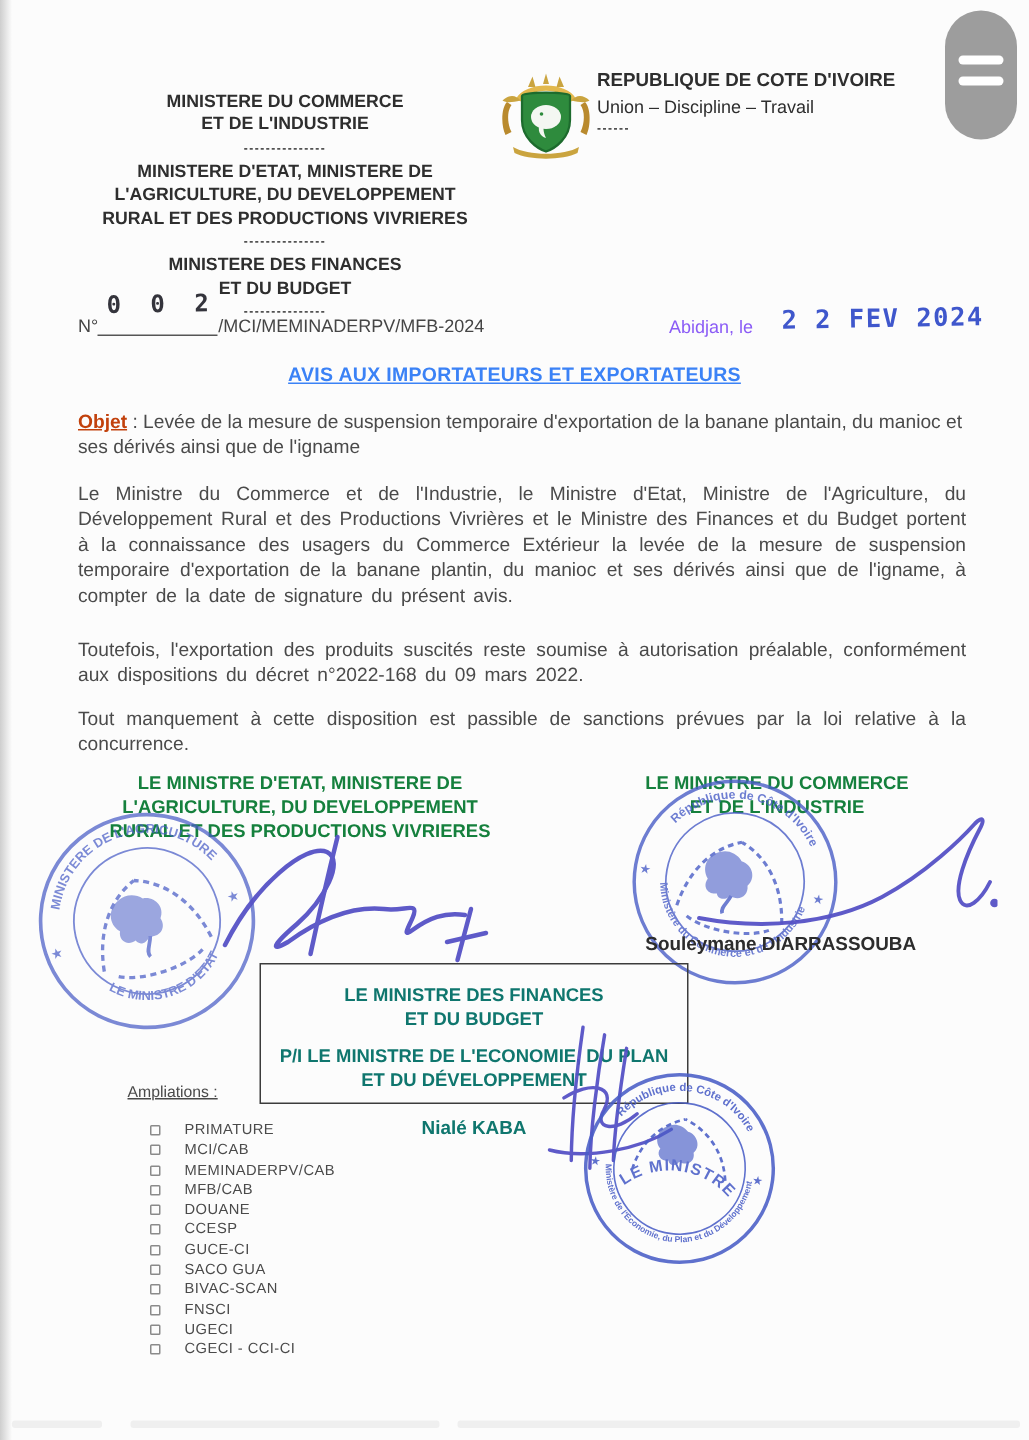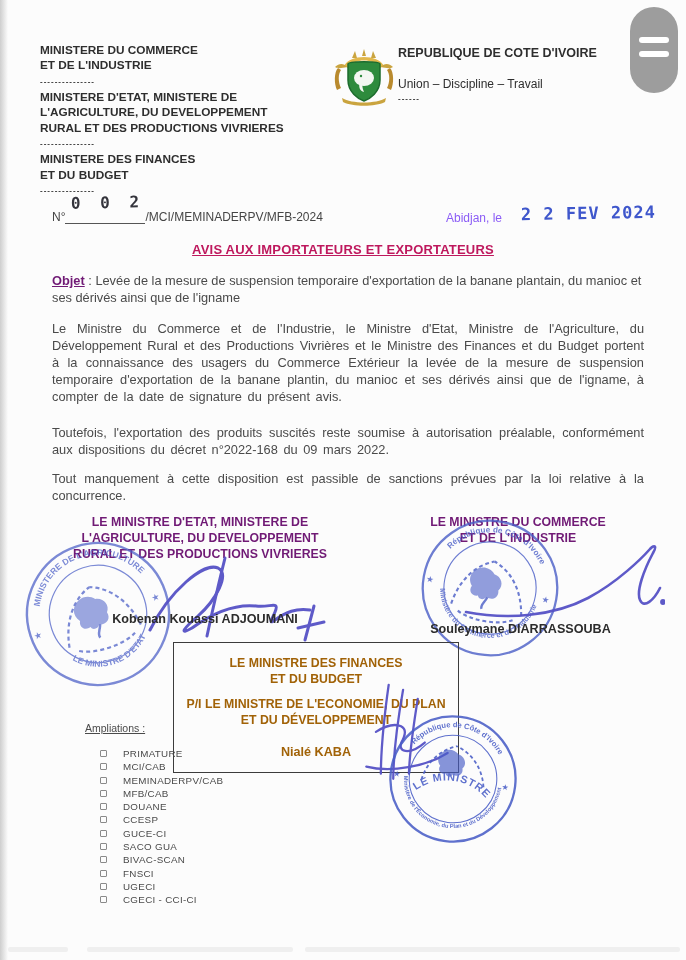--- a/index.html
+++ b/index.html
@@ -9,63 +9,63 @@
     font-family:"Liberation Sans",sans-serif;color:var(--text-color,#3e3e3e);
   }
   .edge-shadow-left{position:absolute;left:0;top:0;width:8px;height:960px;
     background:linear-gradient(to right,rgba(150,150,150,.45),rgba(150,150,150,0));}
   
   .menu-pill{position:absolute;left:630px;top:7px;width:48px;height:86px;
     background:var(--menu-gray,#9d9d9d);border-radius:25px;cursor:pointer;}
   .menu-pill .bar{position:absolute;left:9px;width:30px;height:6px;background:#fff;border-radius:3px;}
   .menu-pill .bar.b1{top:30px}.menu-pill .bar.b2{top:44px}
   
-  .hdr-left{position:absolute;left:40px;top:43px;width:300px;text-align:left;
+  .hdr-left{position:absolute;left:40px;top:60px;width:300px;text-align:center;
     font-weight:bold;font-size:11.8px;line-height:1.3;color:#2e2e2e;}
   .hdr-left .sep,.hdr-right .sep{font-size:8px;letter-spacing:1px;font-weight:bold;color:#2e2e2e;margin:3px 0;}
   .coat{position:absolute;left:330px;top:46px;width:68px;height:66px;}
   .hdr-right{position:absolute;left:398px;top:46px;width:258px;text-align:left;color:#2e2e2e;}
   .hdr-right .rep{font-weight:bold;font-size:12.5px;}
-  .hdr-right .motto{font-size:12px;margin-top:17px;}
+  .hdr-right .motto{font-size:12px;margin-top:4px;}
   
   .ref-left{position:absolute;left:52px;top:210px;font-size:12px;color:#454545;}
   .ref-blank{display:inline-block;width:80px;border-bottom:1.2px solid #555;position:relative;height:13px;vertical-align:bottom;}
   .stamp-num{position:absolute;left:6px;top:-17px;font-family:"DejaVu Sans Mono",monospace;
     font-size:16px;font-weight:bold;letter-spacing:5px;color:#34343c;white-space:nowrap;transform:rotate(-1deg);}
   .ref-place{position:absolute;left:446px;top:211px;font-size:12px;color:#8b5cf6;}
   .date-stamp{position:absolute;left:521px;top:203px;font-family:"DejaVu Sans Mono",monospace;
     font-size:17px;font-weight:bold;letter-spacing:1px;color:var(--date-blue,#3f57cc);
     white-space:nowrap;transform:rotate(-1deg);}
   
   .doc-title{position:absolute;left:0;top:242px;width:100%;text-align:center;
-    font-weight:bold;font-size:13px;color:#be185d;text-decoration:underline;letter-spacing:.2px;}
+    font-weight:bold;font-size:13px;color:#3b82f6;text-decoration:underline;letter-spacing:.2px;}
   .par{position:absolute;left:52px;width:592px;font-size:12.8px;line-height:17px;
     color:#4a4a4a;text-align:justify;word-spacing:2px;margin:0;}
   .objet{top:272px;text-align:left;word-spacing:normal;}
-  .objet .lbl{font-weight:bold;text-decoration:underline;color:#701a75;text-align:center;}
+  .objet .lbl{font-weight:bold;text-decoration:underline;color:#c2410c;text-align:center;}
   .p1{top:320px}.p2{top:424px}.p3{top:470px}
   
   .sig-title{position:absolute;text-align:center;font-weight:bold;font-size:12.3px;
-    line-height:1.32;color:#701a75;}
+    line-height:1.32;color:#15803d;}
   .sig-title.left{left:45px;top:514px;width:310px;}
   .sig-title.right{left:398px;top:514px;width:240px;}
   .sig-name{position:absolute;text-align:center;font-weight:bold;font-size:12.6px;color:#2c2c2c;}
   .sig-name.left{left:60px;top:612px;width:290px;}
   .sig-name.right{left:398px;top:622px;width:245px;}
   .stamp{position:absolute;}
   .stamp.agri{left:22px;top:538px;width:152px;height:152px;transform:rotate(-18deg);opacity:.72;}
   .stamp.comm{left:418px;top:516px;width:144px;height:144px;transform:rotate(10deg);opacity:.8;}
   .stamp.econ{left:386px;top:712px;width:134px;height:134px;transform:rotate(7deg);opacity:.88;}
   .sig-svg{position:absolute;}
   .sig-svg.adj{left:128px;top:548px;width:235px;height:105px;}
   .sig-svg.dia{left:460px;top:536px;width:205px;height:98px;}
   .sig-svg.kab{left:328px;top:672px;width:150px;height:120px;transform:rotate(-4deg);}
   
-  .fin-box{position:absolute;left:173px;top:642px;width:286px;height:131px;
-    border:1.6px solid #3c3c3c;text-align:center;color:#a16207;box-sizing:border-box;padding-top:13px;}
+  .fin-box{position:absolute;left:173px;top:642px;width:286px;height:94px;
+    border:1.6px solid #3c3c3c;text-align:center;color:#0f766e;box-sizing:border-box;padding-top:13px;}
   .fin-box .t{font-weight:bold;font-size:12.3px;line-height:1.3;}
   .fin-box .interim{margin-top:9px;font-weight:bold;font-size:12.3px;line-height:1.3;}
   .fin-box .nm{margin-top:16px;font-weight:bold;font-size:12.6px;}
   
   .ampl{position:absolute;left:85px;top:722px;width:210px;}
   .ampl .hd{font-size:10.5px;color:#4a4a4a;text-decoration:underline;margin:0 0 13px 0;}
   .ampl ul{list-style:none;margin:11px;padding:0;}
   .ampl li{font-size:9.8px;line-height:13.3px;color:#4a4a4a;display:flex;align-items:flex-start;letter-spacing:.3px;}
   .ampl li::before{content:"";flex:0 0 auto;width:5px;height:5px;border:1px solid #8a8a8a;
     margin:3px 16px 0 4px;border-radius:1px;}
@@ -176,21 +176,20 @@
   </svg>
 
   <svg class="sig-svg adj" viewBox="0 0 235 105">
     <g fill="none" stroke="#5652c6" stroke-width="3" stroke-linecap="round" opacity=".95">
       <path d="M22,82 C42,42 76,14 90,20 C102,26 88,52 70,68 C56,80 50,88 64,80 C86,64 108,56 128,58 C142,60 152,52 147,64 C144,71 140,77 147,72 C158,64 168,60 182,62"></path>
       <path d="M97,10 C91,34 85,60 79,88"></path>
       <path d="M186,58 L177,92"></path>
         <path d="M170,80 L196,74"></path>
     </g>
   </svg>
-  <div class="sig-name left">Kobenan Kouassi ADJOUMANI</div>
 
   <div class="sig-title right">
     <div>LE MINISTRE DU COMMERCE</div>
     <div>ET DE L'INDUSTRIE</div>
   </div>
 
   <svg class="stamp comm" viewBox="0 0 150 150">
     <circle cx="75" cy="75" r="70" fill="none" stroke="#4a5ec7" stroke-width="2.4"></circle>
     <circle cx="75" cy="75" r="48" fill="none" stroke="#4a5ec7" stroke-width="1.2"></circle>
     <defs>

